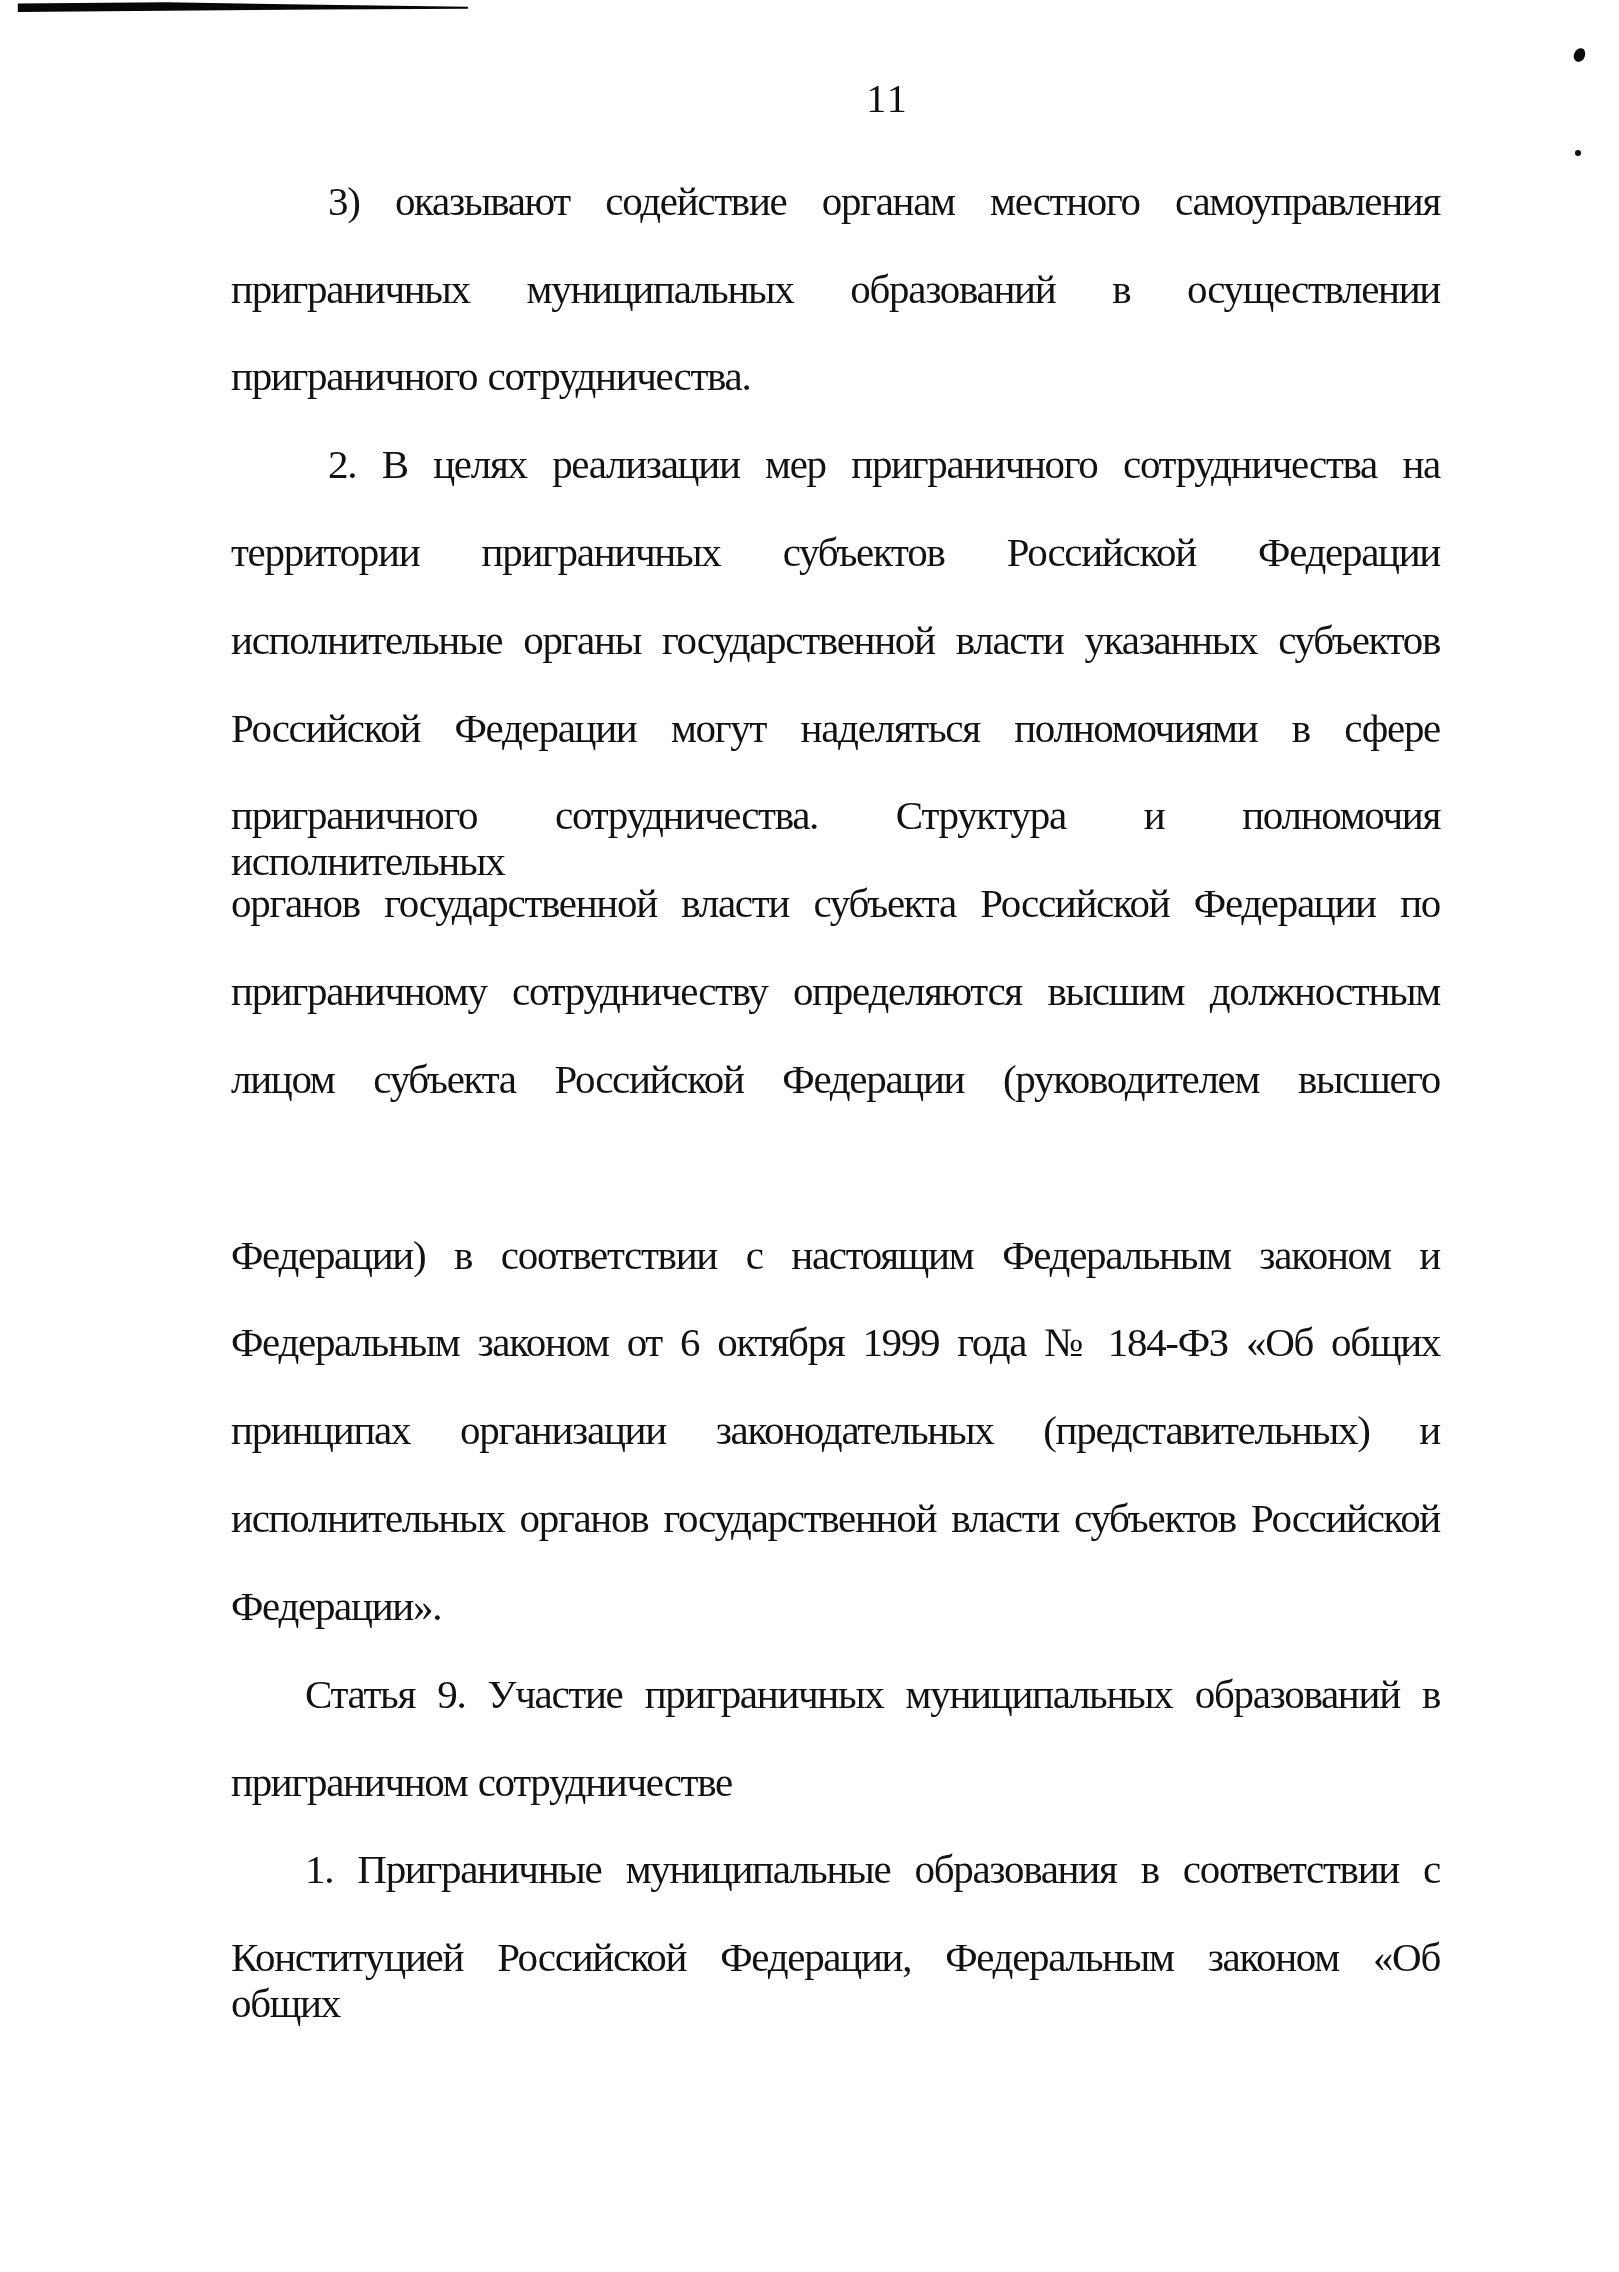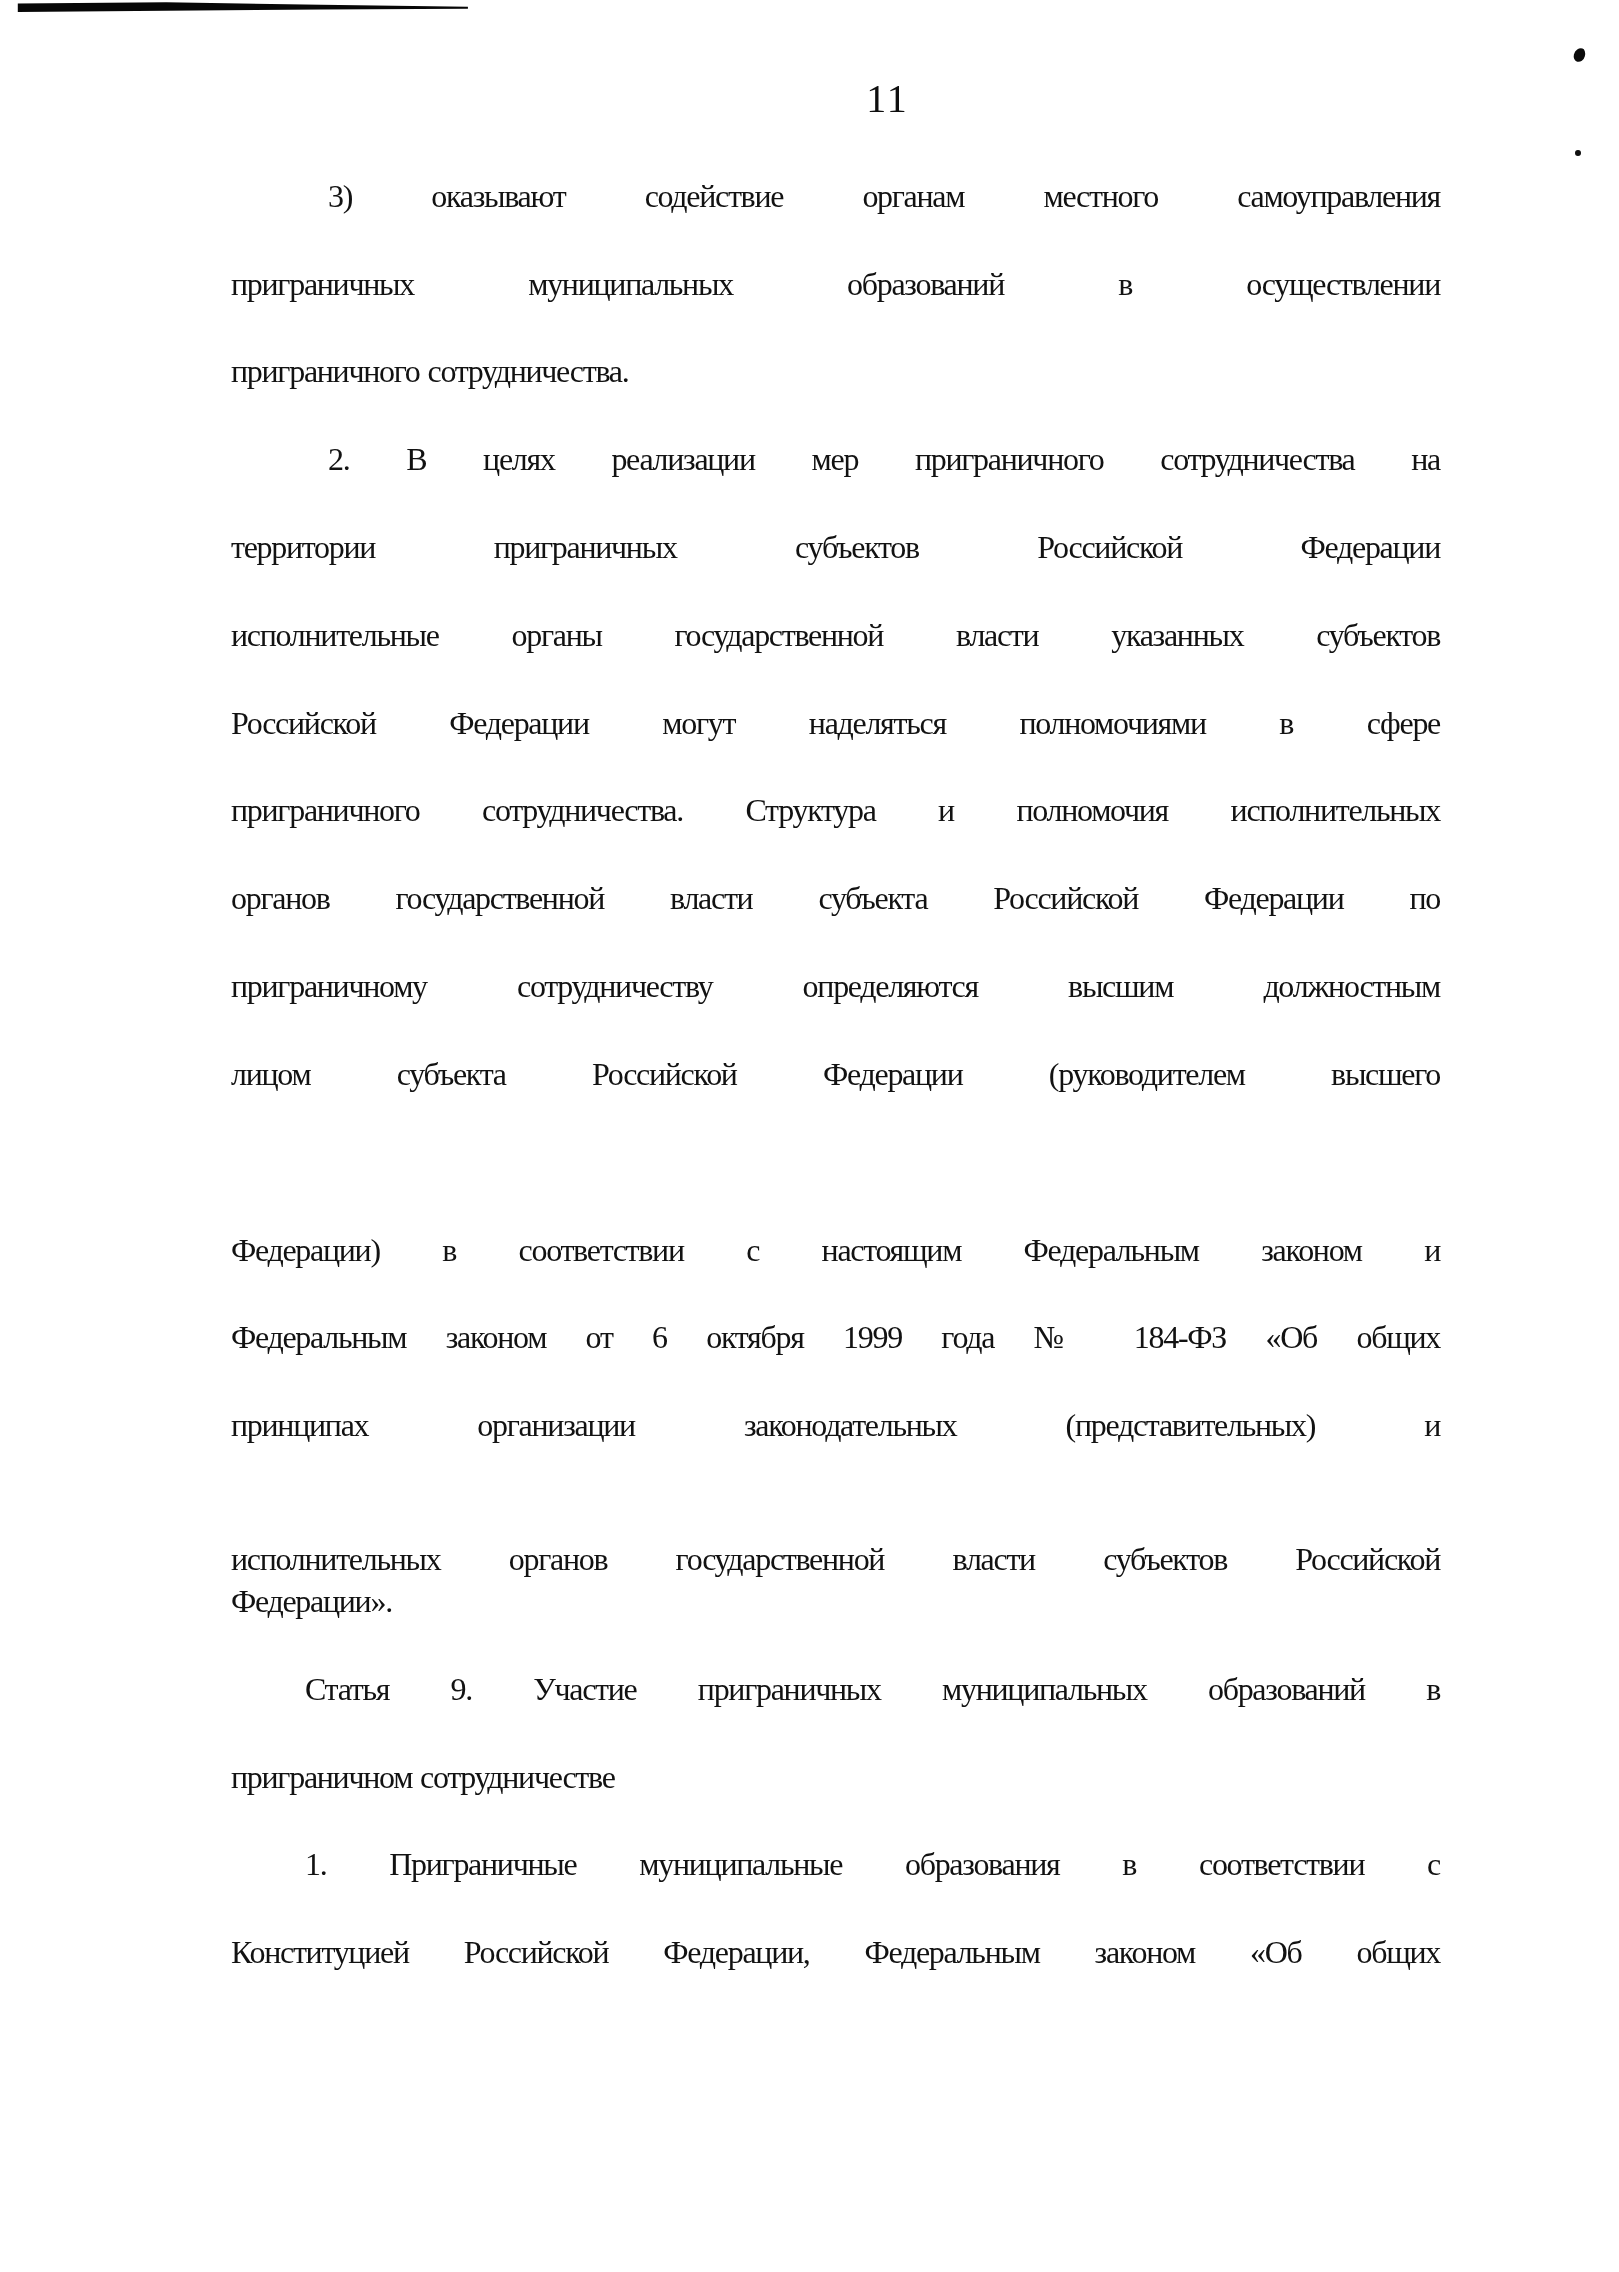--- a/index.html
+++ b/index.html
@@ -52,21 +52,21 @@
     position: absolute;
     left: 231px;
     top: 0;
     width: 1209px;
     height: 2273px;
   }
   .line {
     position: absolute;
     left: 0;
     width: 100%;
-    font-size: 32px;
+    font-size: 41px;
     line-height: 1.12;
     letter-spacing: -1.3px;
     word-spacing: 1.3px;
     color: #121212;
     text-rendering: optimizeLegibility;
   }
   .line.justify {
     text-align: justify;
     text-align-last: justify;
     text-justify: inter-word;
@@ -95,21 +95,21 @@
       <div class="line justify" style="top: 530px;">территории приграничных субъектов Российской Федерации</div>
       <div class="line justify" style="top: 618px;">исполнительные органы государственной власти указанных субъектов</div>
       <div class="line justify" style="top: 706px;">Российской Федерации могут наделяться полномочиями в сфере</div>
       <div class="line justify" style="top: 793px;">приграничного сотрудничества. Структура и полномочия исполнительных</div>
       <div class="line justify" style="top: 969px;">приграничному сотрудничеству определяются высшим должностным</div>
       <div class="line justify" style="top: 881px;">органов государственной власти субъекта Российской Федерации по</div>
       <div class="line justify" style="top: 1057px;">лицом субъекта Российской Федерации (руководителем высшего</div>
       <div class="line justify" style="top: 1233px;">Федерации) в соответствии с настоящим Федеральным законом и</div>
       <div class="line justify" style="top: 1320px;">Федеральным законом от 6 октября 1999 года № 184-ФЗ «Об общих</div>
       <div class="line justify" style="top: 1408px;">принципах организации законодательных (представительных) и</div>
-      <div class="line justify" style="top: 1542px;">исполнительных органов государственной власти субъектов Российской</div>
+      <div class="line justify" style="top: 1496px;">исполнительных органов государственной власти субъектов Российской</div>
       <div class="line left" style="top: 1584px;">Федерации».</div>
       <div class="line justify" style="top: 1672px; text-indent: 74px;">Статья 9. Участие приграничных муниципальных образований в</div>
       <div class="line left" style="top: 1760px;">приграничном сотрудничестве</div>
       <div class="line justify" style="top: 1847px; text-indent: 74px;">1. Приграничные муниципальные образования в соответствии с</div>
       <div class="line justify" style="top: 1935px;">Конституцией Российской Федерации, Федеральным законом «Об общих</div>
     </div>
 
 </div>
 
 

